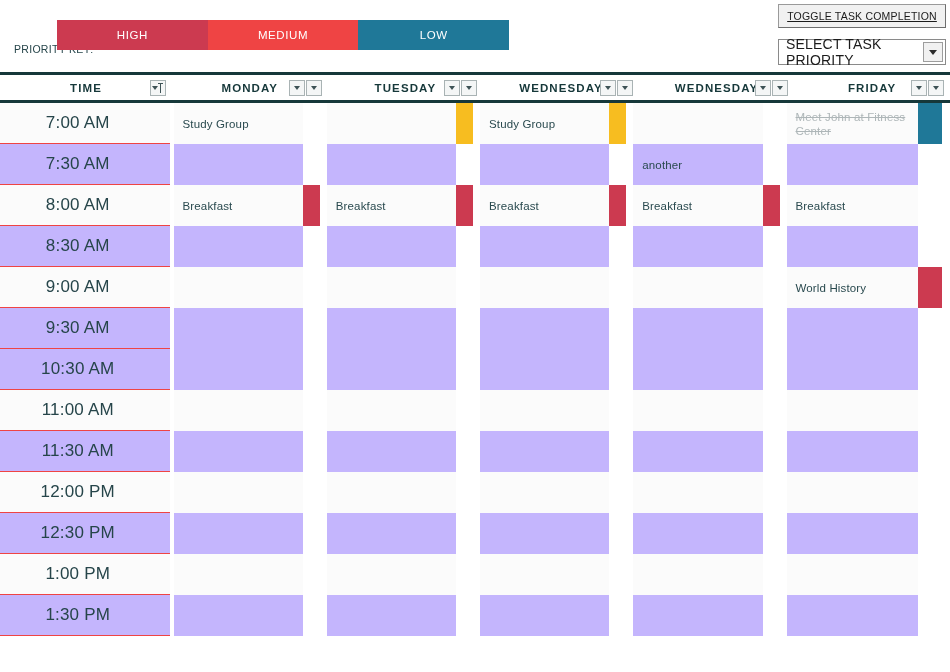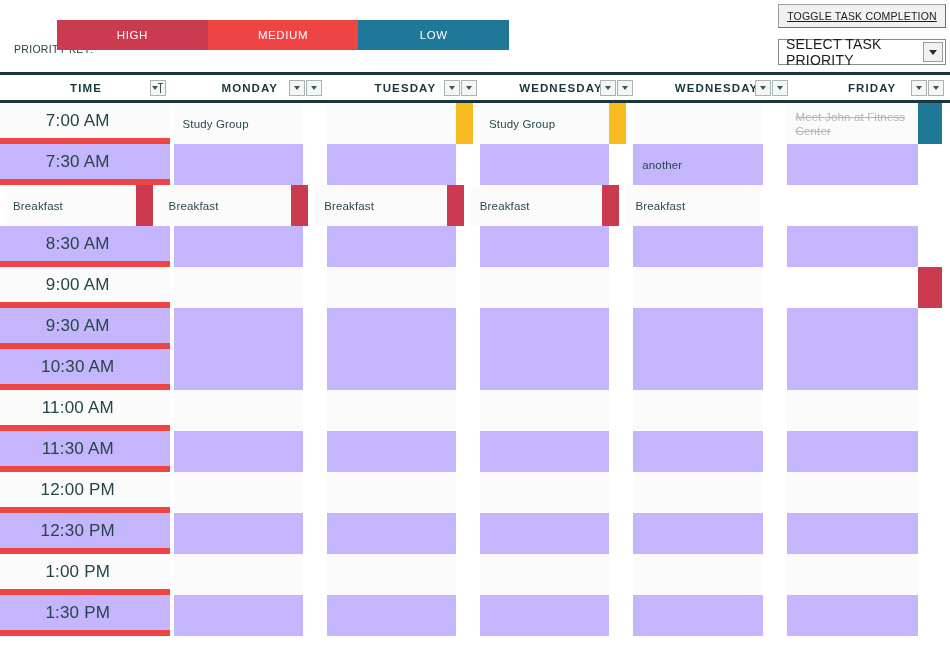--- a/index.html
+++ b/index.html
@@ -205,21 +205,21 @@
   .time-cell {
     width: 172px;
     box-sizing: border-box;
     display: flex;
     align-items: center;
     justify-content: center;
     padding-right: 14px;
     font-size: 17px;
     color: #26454a;
     letter-spacing: 0.2px;
-    border-bottom: 6px solid #ef4444;
+    border-bottom: 1px solid #ef4444;
   }
 
   .day-col-wrap {
     width: 155.6px;
     box-sizing: border-box;
     padding-left: 4px;
     padding-right: 3px;
     background: #ffffff;
     display: flex;
   }
@@ -243,21 +243,21 @@
   .prio {
     width: 17px;
     flex: 0 0 17px;
     background: transparent;
   }
   .prio.high   { background: #cc3a50; }
   .prio.medium { background: #f7bd20; }
   .prio.low    { background: #1f7898; }
 
   
-  .day-col-wrap.last { width: 170px; padding-right: 8px; justify-content: flex-end; }
+  .day-col-wrap.last { width: 170px; padding-right: 8px; }
   .day-col-wrap.last .prio { width: 24px; flex: 0 0 24px; }
 </style>
 </head>
 <body>
 
 <div class="top-area">
 
   <div class="priority-key-label">PRIORITY KEY:</div>
 
   <div class="key-bar" id="key-bar">
@@ -393,20 +393,21 @@
         <div class="day-col-wrap">
           <div class="day-cell">another</div>
           <div class="prio"></div>
         </div>
         <div class="day-col-wrap last">
           <div class="day-cell"></div>
           <div class="prio"></div>
         </div>
       </div>
       <div class="row odd">
+        <div class="time-cell">8:00 AM</div>
         <div class="day-col-wrap">
           <div class="day-cell">Breakfast</div>
           <div class="prio high"></div>
         </div>
         <div class="day-col-wrap">
           <div class="day-cell">Breakfast</div>
           <div class="prio high"></div>
         </div>
         <div class="day-col-wrap">
           <div class="day-cell">Breakfast</div>
@@ -456,20 +457,21 @@
         </div>
         <div class="day-col-wrap">
           <div class="day-cell"></div>
           <div class="prio"></div>
         </div>
         <div class="day-col-wrap">
           <div class="day-cell"></div>
           <div class="prio"></div>
         </div>
         <div class="day-col-wrap last">
+          <div class="day-cell">World History</div>
           <div class="prio high"></div>
         </div>
       </div>
       <div class="row even">
         <div class="time-cell">9:30 AM</div>
         <div class="day-col-wrap">
           <div class="day-cell"></div>
           <div class="prio"></div>
         </div>
         <div class="day-col-wrap">

